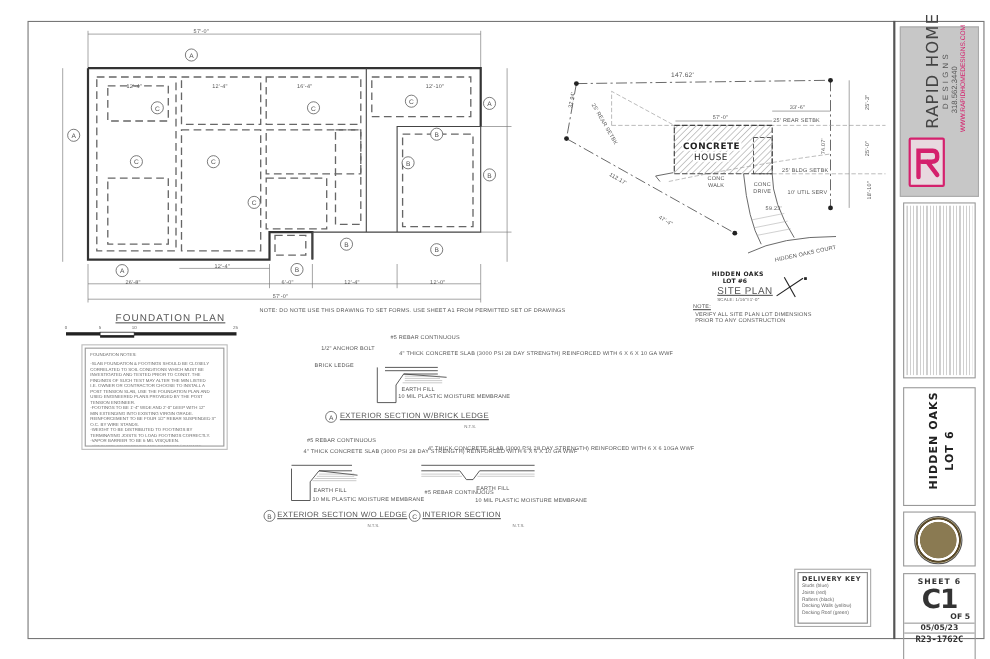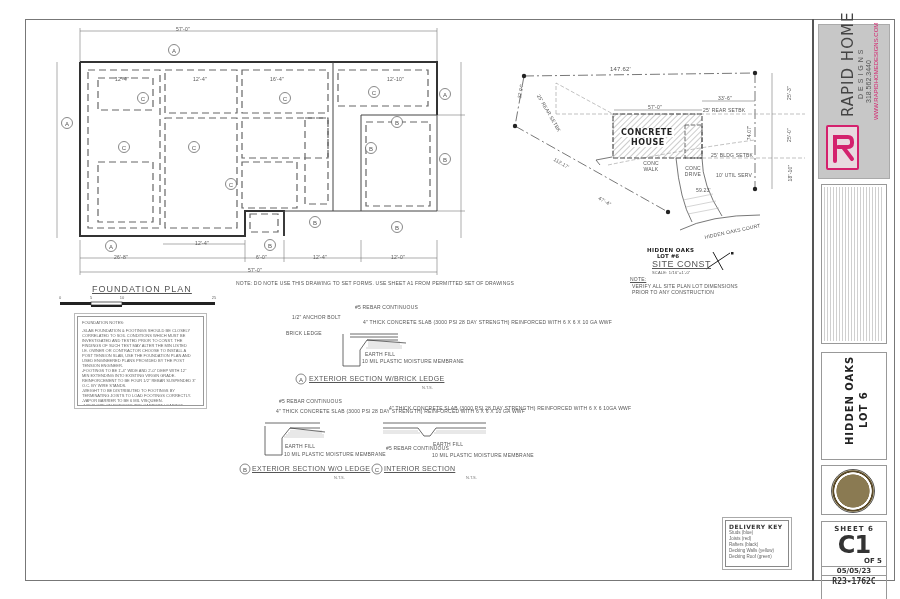--- a/index.html
+++ b/index.html
@@ -146,21 +146,21 @@
 <span class="note-text" style="left:114px;top:254px;">26'-8"</span>
 <span class="note-text" style="left:256px;top:254px;">6'-0"</span>
 <span class="note-text" style="left:313px;top:254px;">12'-4"</span>
 <span class="note-text" style="left:391px;top:254px;">12'-0"</span>
 <span class="note-text" style="left:195px;top:240px;">12'-4"</span>
 <span class="note-text" style="left:115px;top:76px;">12'-4"</span>
 <span class="note-text" style="left:193px;top:76px;">12'-4"</span>
 <span class="note-text" style="left:270px;top:76px;">16'-4"</span>
 <span class="note-text" style="left:387px;top:76px;">12'-10"</span>
 
-<span class="plan-title" style="left:92px;top:284px;">FOUNDATION PLAN</span>
+<span class="plan-title" style="left:105px;top:284px;">FOUNDATION PLAN</span>
 <span class="note-text" style="left:236px;top:280px;">NOTE: DO NOTE USE THIS DRAWING TO SET FORMS. USE SHEET A1 FROM PERMITTED SET OF DRAWINGS</span>
 
 <div class="fnotes">
   <div style="margin-bottom:3px">FOUNDATION NOTES:</div>
   <div>-SLAB FOUNDATION &amp; FOOTINGS SHOULD BE CLOSELY</div>
   <div>CORRELATED TO SOIL CONDITIONS WHICH MUST BE</div>
   <div>INVESTIGATED AND TESTED PRIOR TO CONST. THE</div>
   <div>FINDINGS OF SUCH TEST MAY ALTER THE MIN LISTED</div>
   <div>I.E. OWNER OR CONTRACTOR CHOOSE TO INSTALL A</div>
   <div>POST TENSION SLAB, USE THE FOUNDATION PLAN AND</div>
@@ -307,25 +307,25 @@
 
 <span class="note-text" style="left:703px;top:107px;">25' REAR SETBK</span>
 <span class="note-text" style="left:528px;top:110px;transform:rotate(60deg);">25' REAR SETBK</span>
 <span class="note-text" style="left:711px;top:152px;">25' BLDG SETBK</span>
 <span class="note-text" style="left:716px;top:172px;">10' UTIL SERV</span>
 <span class="note-text" style="left:640px;top:160px;width:22px;white-space:normal;text-align:center;">CONC WALK</span>
 <span class="note-text" style="left:683px;top:165px;width:20px;white-space:normal;text-align:center;">CONC DRIVE</span>
 <span class="note-text" style="left:704px;top:228px;transform:rotate(-12deg);">HIDDEN OAKS COURT</span>
 
 <span style="position:absolute;left:620px;top:128px;font-family:'DejaVu Sans',sans-serif;font-weight:bold;font-size:8px;color:#222;letter-spacing:.5px;background:#fff;padding:0 1px;">CONCRETE</span>
-<span style="position:absolute;left:630px;top:138px;font-family:'DejaVu Sans',sans-serif;font-weight:bold;font-size:8px;color:#222;letter-spacing:.5px;background:#fff;padding:0 1px;">HOUSE</span>
+<span style="position:absolute;left:630px;top:138px;font-family:'DejaVu Sans',sans-serif;font-weight:normal;font-size:8px;color:#222;letter-spacing:.5px;background:#fff;padding:0 1px;">HOUSE</span>
 
 <span style="position:absolute;left:647px;top:247px;font-family:'DejaVu Sans',sans-serif;font-weight:bold;font-size:5.5px;color:#222;letter-spacing:.4px;">HIDDEN OAKS</span>
 <span style="position:absolute;left:657px;top:253px;font-family:'DejaVu Sans',sans-serif;font-weight:bold;font-size:5.5px;color:#222;">LOT #6</span>
-<span style="position:absolute;left:652px;top:259px;font-size:9px;color:#555;text-decoration:underline;letter-spacing:.5px;">SITE CONST</span>
+<span style="position:absolute;left:652px;top:259px;font-size:9px;color:#555;text-decoration:underline;letter-spacing:.5px;">SITE PLAN</span>
 <span class="note-text" style="left:652px;top:270px;font-size:4px;">SCALE: 1/16"=1'-0"</span>
 <span class="note-text" style="left:630px;top:276px;text-decoration:underline;font-size:5px;">NOTE:</span>
 <span class="note-text" style="left:632px;top:283px;">VERIFY ALL SITE PLAN LOT DIMENSIONS</span>
 <span class="note-text" style="left:632px;top:289px;">PRIOR TO ANY CONSTRUCTION</span>
 
 <div class="dkey">
   <div class="dkey-title">DELIVERY KEY</div>
   <div class="dkey-item">Studs (blue)</div>
   <div class="dkey-item">Joists (red)</div>
   <div class="dkey-item">Rafters (black)</div>

